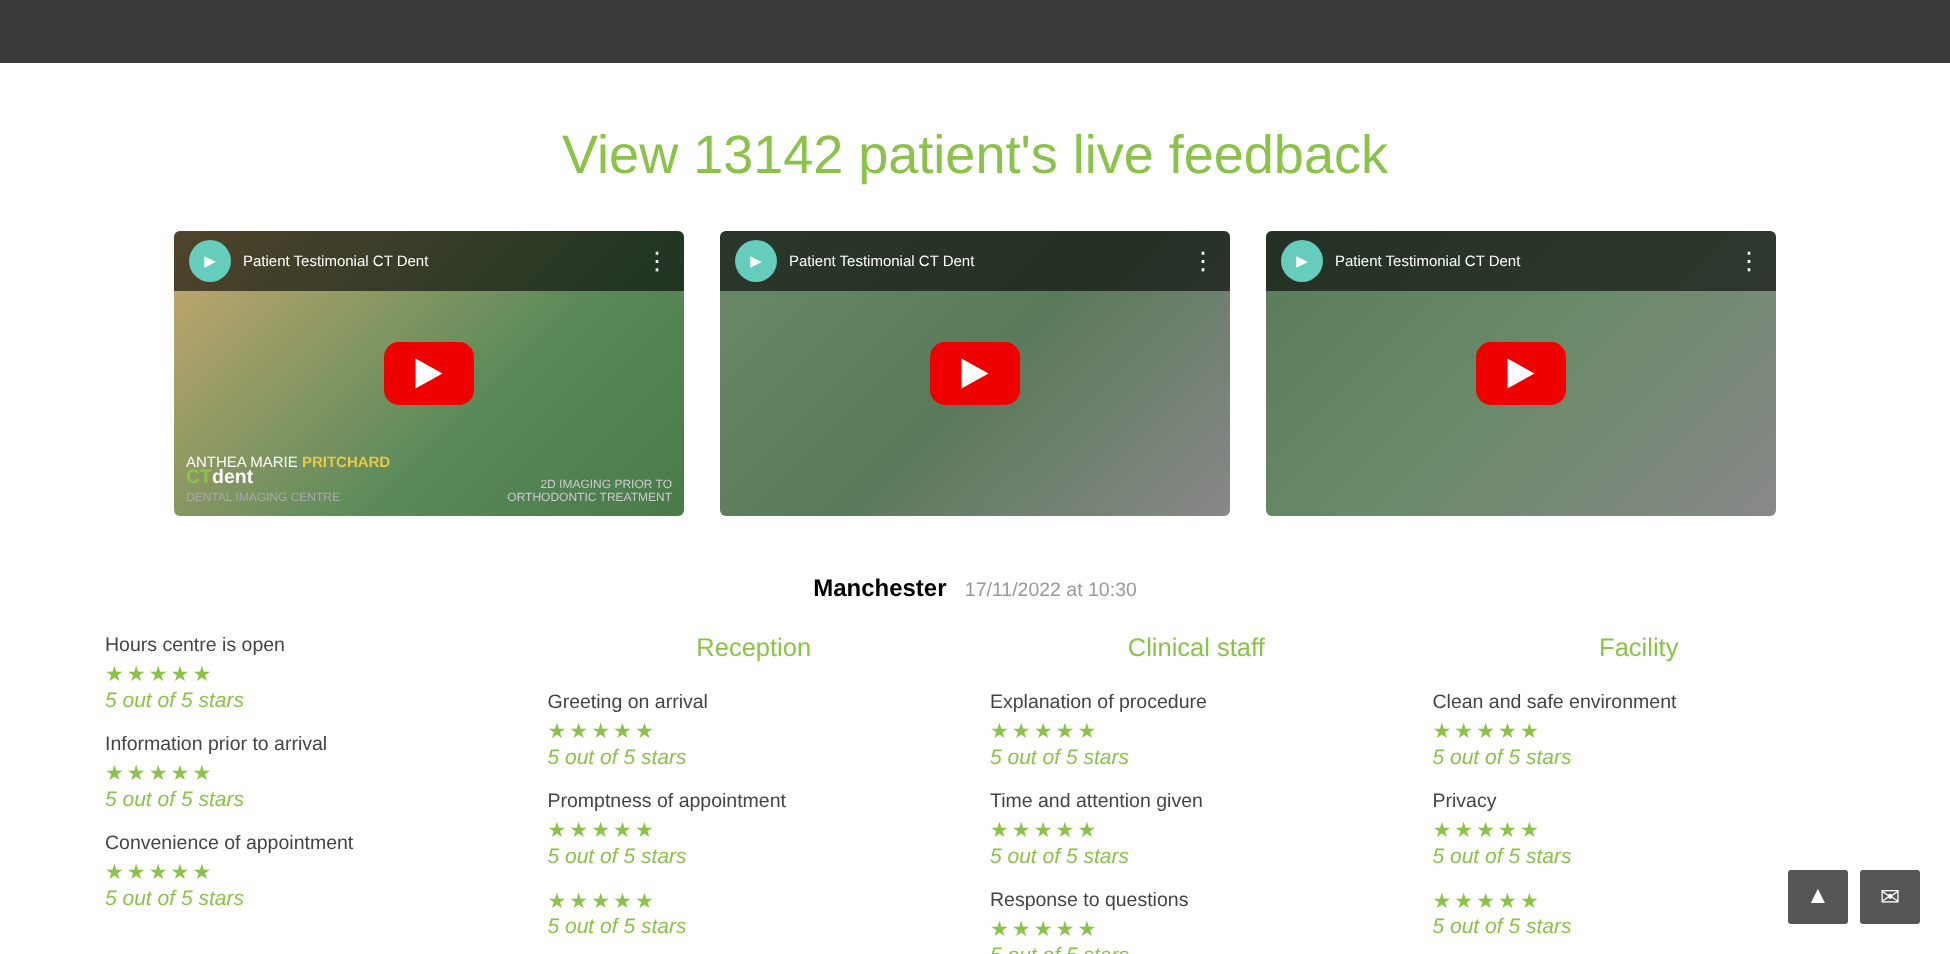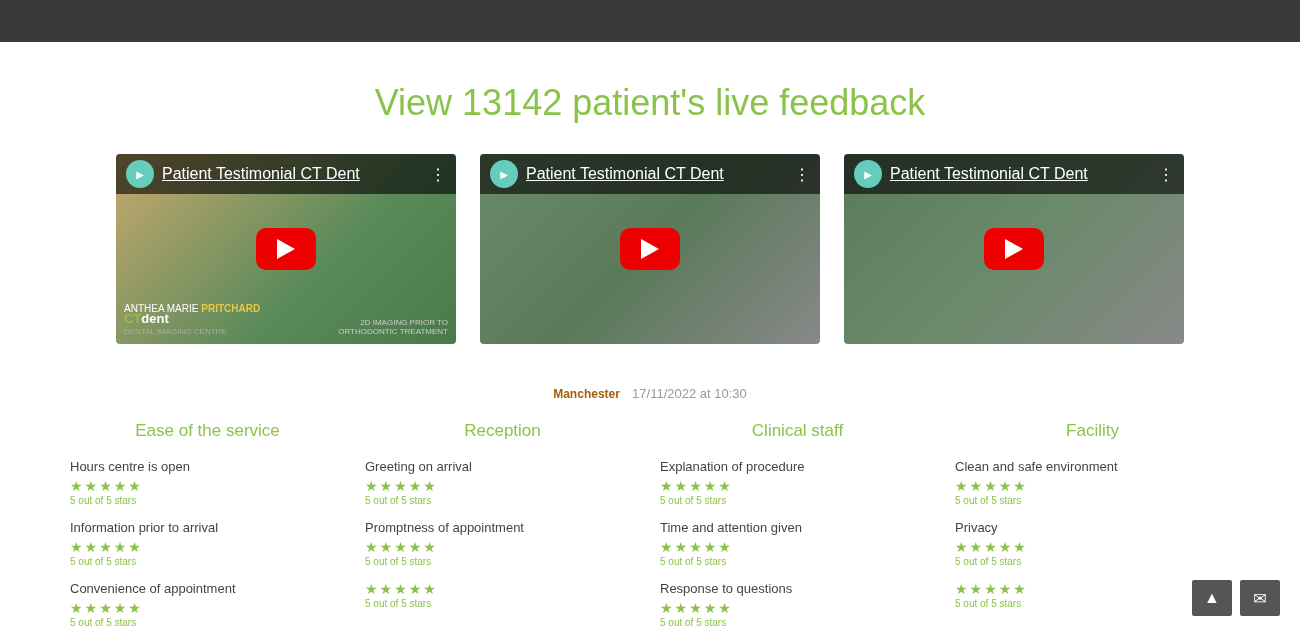--- a/index.html
+++ b/index.html
@@ -63,23 +63,22 @@
       width: 28px; height: 28px;
       background: #6cb;
       border-radius: 50%;
       flex-shrink: 0;
       display: flex; align-items: center; justify-content: center;
       font-size: 10px; color: #fff;
     }
 
     .video-title {
       color: #fff;
-      font-size: 16px;
+      font-size: 10px;
       flex: 1;
-      text-decoration: underline;
     }
 
     .video-dots {
       color: #fff;
       font-size: 16px;
       cursor: pointer;
     }
 
     .play-button {
       position: absolute;
@@ -100,22 +99,22 @@
     }
 
     
     .location-row {
       text-align: center;
       margin-bottom: 20px;
       font-size: 15px;
     }
 
     .location-name {
-      color: #a16207;
-      font-size: 12px;
+      color: #000000;
+      font-size: 16px;
       font-weight: bold;
     }
 
     .location-date {
       color: #999;
       font-size: 13px;
       margin-left: 8px;
     }
 
     .feedback-table {
@@ -159,21 +158,22 @@
       gap: 2px;
     }
 
     .star {
       color: #8bc34a;
       font-size: 14px;
     }
 
     .star-text {
       color: #8bc34a;
-      font-size: 10px;
+      font-size: 14px;
+      font-style: italic;
       display: block;
       margin-top: 1px;
     }
 
     
     .bottom-buttons {
       position: fixed;
       bottom: 20px;
       right: 20px;
       display: flex;
@@ -235,21 +235,20 @@
 
 <div class="location-row">
   <span class="location-name">Manchester</span>
   <span class="location-date">17/11/2022 at 10:30</span>
 </div>
 
 <div class="feedback-table">
   <div class="feedback-columns" id="feedback-columns">
 
   <div class="feedback-col">
-        <div class="feedback-col-header">Ease of the service</div>
         <div class="feedback-row">
           <span class="feedback-label">Hours centre is open</span>
           <div class="stars-row">
             <span class="star">★</span>
             <span class="star">★</span>
             <span class="star">★</span>
             <span class="star">★</span>
             <span class="star">★</span>
           </div>
           <span class="star-text">5 out of 5 stars</span>

